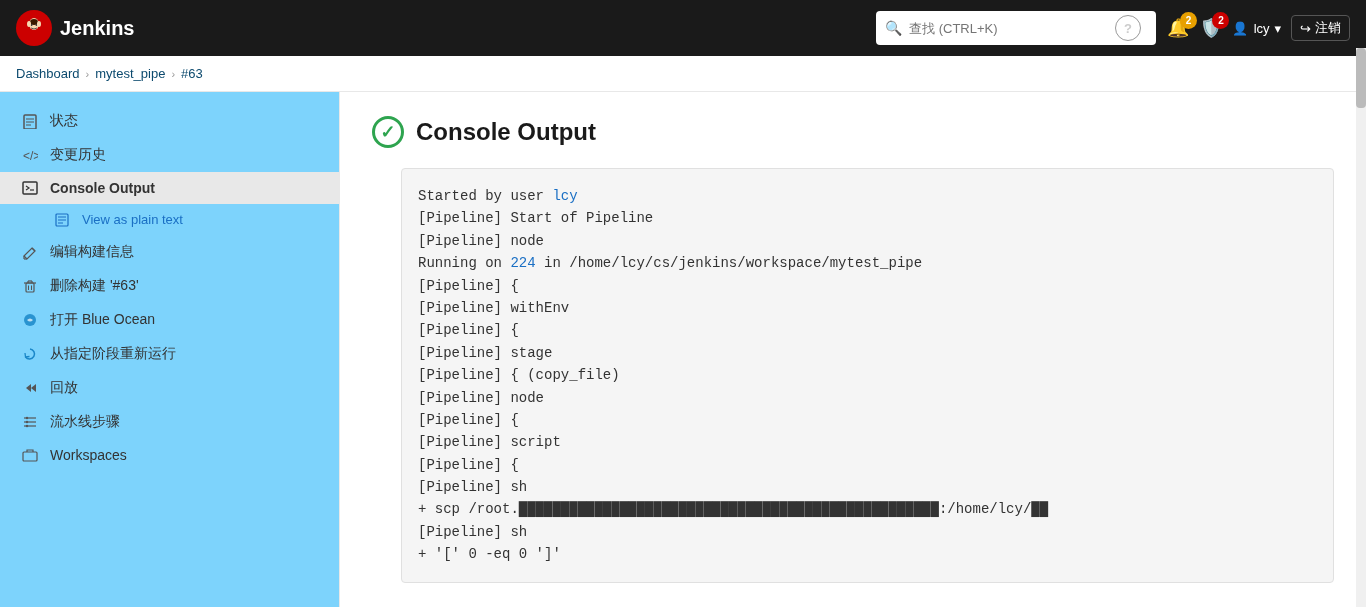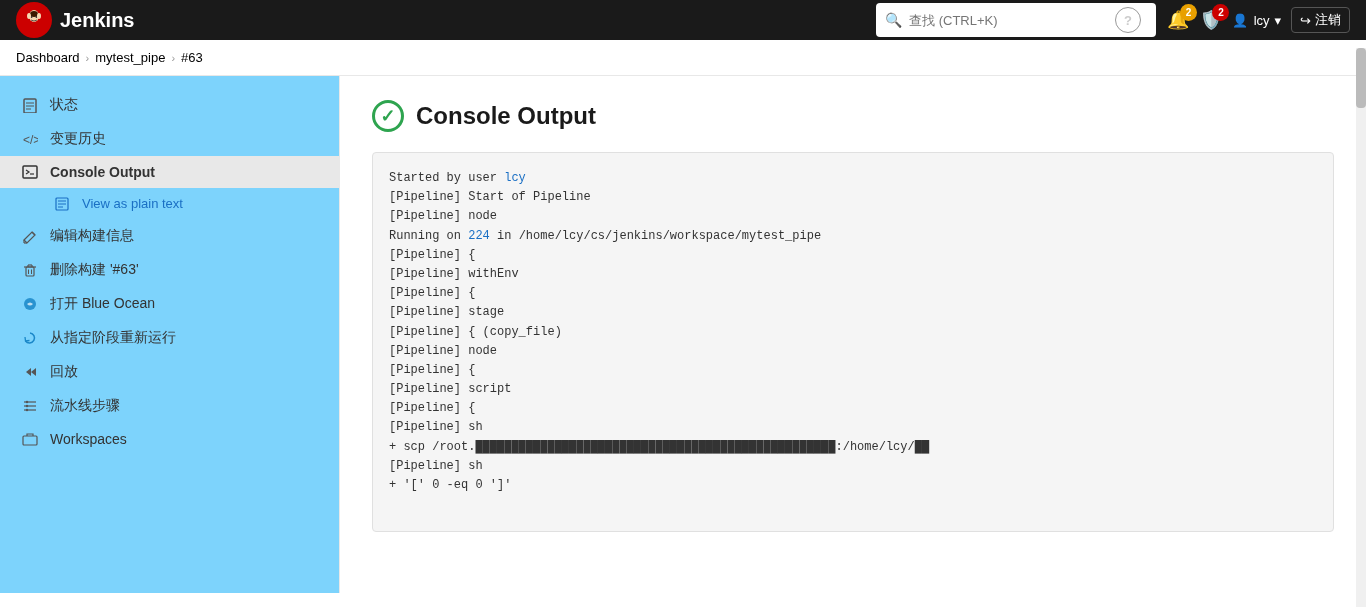--- a/index.html
+++ b/index.html
@@ -1,21 +1,21 @@
 <!DOCTYPE html>
 <html><head>
   <meta charset="utf-8">
   <style>
     * { box-sizing: border-box; margin: 0; padding: 0; }
     body { font-family: 'Segoe UI', Arial, sans-serif; font-size: 14px; background: #fff; color: #333; }
 
     
     .header {
       background: #1a1a1a;
-      height: 40px;
+      height: 56px;
       display: flex;
       align-items: center;
       padding: 0 16px;
       gap: 12px;
     }
     .header-logo {
       display: flex;
       align-items: center;
       gap: 8px;
       color: #fff;
@@ -106,21 +106,21 @@
     
     .breadcrumb {
       padding: 10px 16px;
       display: flex;
       align-items: center;
       gap: 6px;
       font-size: 13px;
       color: #555;
       border-bottom: 1px solid #e8e8e8;
     }
-    .breadcrumb a { color: #000000; text-decoration: none; }
+    .breadcrumb a { color: #0c4a6e; text-decoration: none; }
     .breadcrumb-sep { color: #999; font-size: 11px; }
 
     
     .layout {
       display: flex;
       min-height: calc(100vh - 90px);
     }
 
     
     .sidebar {
@@ -187,25 +187,26 @@
       color: #1a1a1a;
     }
 
     
     .console-output {
       background: #f5f5f5;
       border: 1px solid #e0e0e0;
       border-radius: 4px;
       padding: 16px;
       font-family: 'Courier New', Consolas, monospace;
-      font-size: 12px;
+      font-size: 14px;
       line-height: 1.6;
       color: #333;
       min-height: 380px;
       overflow-x: auto;
+      margin-left: 29px;
     }
     .console-output .link { color: #1a6fc4; text-decoration: none; }
 
     
     .right-scrollbar {
       position: fixed;
       right: 0;
       top: 48px;
       width: 10px;
       height: calc(100vh - 48px);

